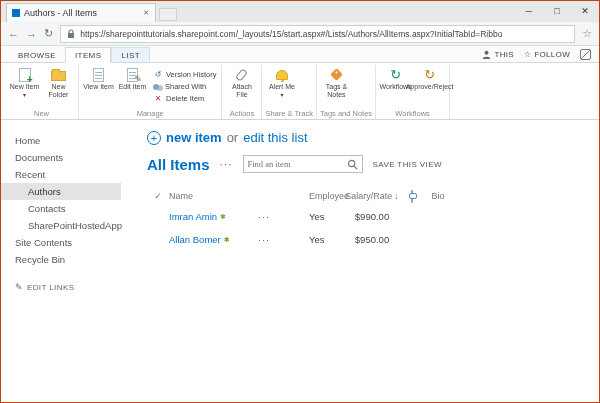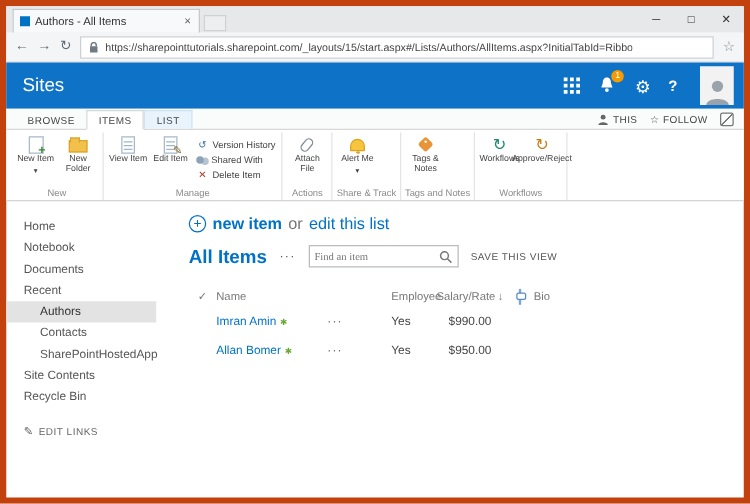--- a/index.html
+++ b/index.html
@@ -1,18 +1,18 @@
 <!DOCTYPE html>
 <html><head>
 <meta charset="utf-8">
 <style>
   * { box-sizing: border-box; margin: 0; padding: 0; }
   html, body { width: 600px; height: 403px; overflow: hidden; }
   body { font-family: "Liberation Sans", sans-serif; background: #fff; }
-  .window { width: 600px; height: 403px; border: 5px solid #c2410c; display: flex; flex-direction: column; background: #fff; }
+  .window { width: 600px; height: 403px; border: 1px solid #c2410c; display: flex; flex-direction: column; background: #fff; }
 
   
   .tabbar { height: 21px; background: #e6e8ea; display: flex; align-items: flex-end; position: relative; flex: none; }
   .tab { height: 19px; width: 150px; margin-left: 5px; background: #f8f9fa; border: 1px solid #c6c8ca; border-bottom: none; display: flex; align-items: center; gap: 4px; padding: 0 5px; font-size: 9px; color: #333; }
   .favicon { width: 8px; height: 8px; background: #0072c6; flex: none; }
   .tab-title { overflow: hidden; white-space: nowrap; flex: 1; }
   .tab-close { font-size: 7px; color: #666; padding: 0 1px; }
   .newtab { width: 18px; height: 13px; margin-left: 3px; margin-bottom: 1px; background: #eceef0; border: 1px solid #cfd1d3; }
   .win-controls { position: absolute; right: 0; top: 0; display: flex; height: 20px; }
   .win-btn { width: 28px; text-align: center; font-size: 9px; color: #333; line-height: 20px; }
@@ -106,21 +106,21 @@
 
   .grid { margin-top: 14px; font-size: 9.5px; color: #444; }
   .grid-header { display: flex; align-items: center; color: #777; font-size: 9px; height: 18px; }
   .grid-row { display: flex; align-items: center; height: 23px; }
   .col-check { width: 22px; text-align: center; flex: none; }
   .col-name { width: 82px; flex: none; display: flex; align-items: center; gap: 3px; white-space: nowrap; }
   .col-dots { width: 26px; text-align: center; flex: none; color: #555; letter-spacing: 1px; }
   .col-emp { width: 62px; flex: none; display: flex; align-items: center; gap: 3px; padding-left: 32px; }
   .col-sal { width: 66px; flex: none; text-align: center; display: flex; align-items: center; justify-content: center; gap: 2px; }
   .col-slider { width: 14px; flex: none; display: flex; justify-content: center; }
-  .col-bio { width: 34px; flex: none; padding-left: 4px; }
+  .col-bio { width: 34px; flex: none; padding-left: 4px; text-align: center; }
   .funnel { width: 8px; height: 8px; background: #555; clip-path: polygon(0 0, 100% 0, 62% 45%, 62% 100%, 38% 100%, 38% 45%); }
   .slider-ico { width: 8px; height: 13px; position: relative; }
   .slider-ico::before { content: ""; position: absolute; left: 3px; top: 0; width: 2px; height: 13px; background: #7da7d9; border-radius: 1px; }
   .slider-ico::after { content: ""; position: absolute; left: 1px; top: 3px; width: 6px; height: 4px; background: #fff; border: 1px solid #5b8ac2; border-radius: 2px; }
   .newb { color: #6aa834; font-size: 7px; }
   .sort-arrow { font-size: 9px; color: #777; }
 </style>
 </head>
 <body>
 
@@ -147,43 +147,20 @@
     <div class="urlbox">
       <svg width="8" height="10" viewBox="0 0 8 10">
         <rect x="1" y="4" width="6" height="5" fill="#6f7b84"></rect>
         <path d="M2 4 V3 a2 2 0 0 1 4 0 V4" fill="none" stroke="#6f7b84" stroke-width="1.2"></path>
       </svg>
       <span class="url-text">https://sharepointtutorials.sharepoint.com/_layouts/15/start.aspx#/Lists/Authors/AllItems.aspx?InitialTabId=Ribbo</span>
     </div>
     <span class="star">☆</span>
   </div>
 
-  <div class="suitebar">
-    <span class="suite-title">Sites</span>
-    <div class="suite-icons">
-      <span class="grid-wrap">
-          <span class="grid-dots"></span>
-        </span>
-      <span class="bell-wrap">
-        <svg width="15" height="14" viewBox="0 0 15 14">
-          <path d="M7.5 1 C5 1 4.2 3 4.2 5.6 L3 9 H12 L10.8 5.6 C10.8 3 10 1 7.5 1 Z" fill="#fff"></path>
-          <circle cx="7.5" cy="11" r="1.5" fill="#fff"></circle>
-        </svg>
-        <span class="badge">1</span>
-      </span>
-      <span class="gear">⚙</span>
-      <span class="help">?</span>
-      <span class="avatar">
-        <svg width="20" height="22" viewBox="0 0 20 22">
-          <circle cx="10" cy="7" r="4.5" fill="#9aa3ab"></circle>
-          <path d="M1 22 C1 15.5 19 15.5 19 22 Z" fill="#9aa3ab"></path>
-        </svg>
-      </span>
-    </div>
-  </div>
 
   <div class="ribbontabs">
     <span class="rtab">BROWSE</span>
     <span class="rtab active">ITEMS</span>
     <span class="rtab ctx">LIST</span>
     <span class="rt-spacer"></span>
     <div class="rt-right">
       <span class="rt-btn">
         <svg width="9" height="9" viewBox="0 0 10 10">
           <circle cx="5" cy="3" r="2.2" fill="#666"></circle>
@@ -302,21 +279,20 @@
       </div>
       <div class="rgroup-label">Workflows</div>
     </div>
 
   </div>
 
   <div class="content">
 
     <div class="sidebar">
       <div class="nav-item">Home</div>
-      <div class="nav-item">Notebook</div>
       <div class="nav-item">Documents</div>
       <div class="nav-item">Recent</div>
       <div class="nav-item sub selected">Authors</div>
       <div class="nav-item sub">Contacts</div>
       <div class="nav-item sub">SharePointHostedApp</div>
       <div class="nav-item">Site Contents</div>
       <div class="nav-item">Recycle Bin</div>
       <div class="editlinks">
         <span class="pencil">✎</span>
         <span>EDIT LINKS</span>

